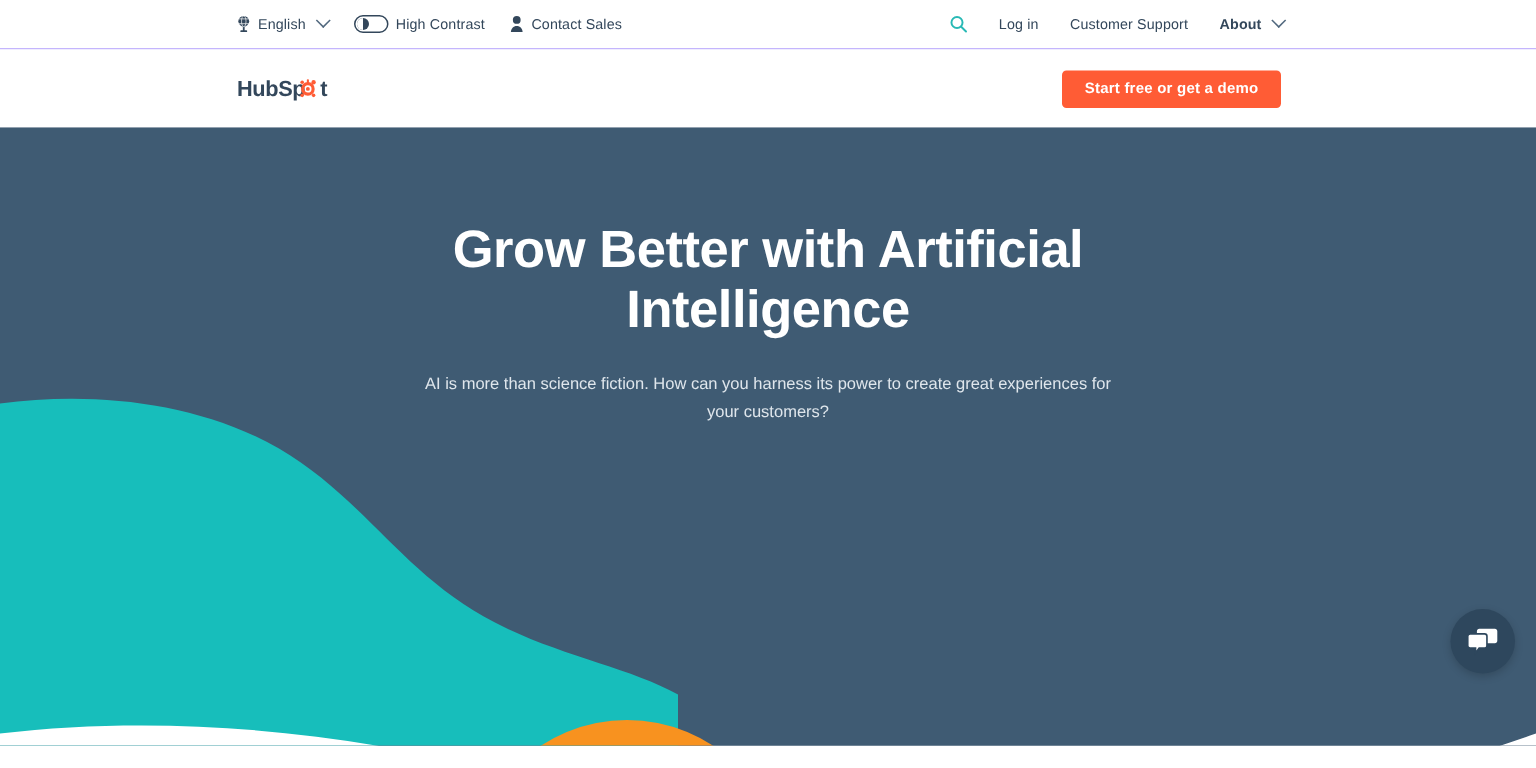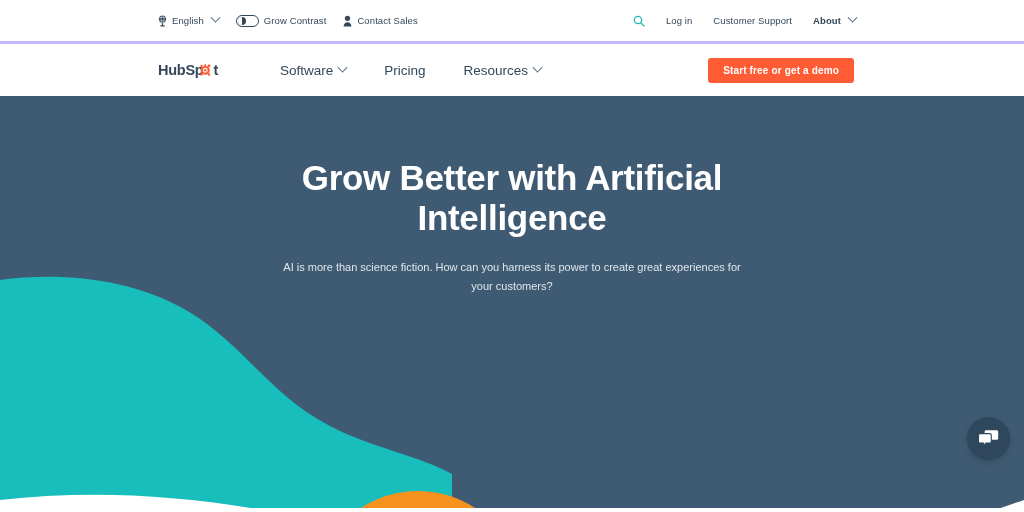--- a/index.html
+++ b/index.html
@@ -16,26 +16,26 @@
   .page {
     position: relative;
     width: 1024px;
     height: 512px;
     background: #ffffff;
   }
 
   
   .utility-bar {
     position: relative;
-    height: 44px;
+    height: 33px;
     background: #ffffff;
     display: flex;
     align-items: center;
     padding: 0 18px 0 158px;
-    border-bottom: 3px solid #c4b5fd;
+    border-bottom: 1px solid #c4b5fd;
   }
 
   .util-left, .util-right {
     display: flex;
     align-items: center;
   }
   .util-right { margin-left: auto; padding-right: 150px; }
 
   .util-item {
     display: flex;
@@ -221,21 +221,21 @@
           <rect x="2.2" y="10.2" width="4.6" height="1.2" rx="0.6" fill="#33475b"></rect>
           <path d="M1.1 2.6h6.8M1.1 5.8h6.8" stroke="#ffffff" stroke-width="0.55" opacity="0.85"></path>
           <ellipse cx="4.5" cy="4.2" rx="1.5" ry="3.6" fill="none" stroke="#ffffff" stroke-width="0.55" opacity="0.85"></ellipse>
         </svg>
         <span>English</span>
         <i class="caret"></i>
       </div>
 
       <div class="util-item">
         <span class="contrast-toggle"></span>
-        <span>Grow Contrast</span>
+        <span>High Contrast</span>
       </div>
 
       <div class="util-item">
         <svg class="person-icon" width="9" height="12" viewBox="0 0 9 12">
           <circle cx="4.5" cy="3.3" r="2.6" fill="#33475b"></circle>
           <path d="M0.6 11.4c0-2.3 1.7-4.1 3.9-4.1s3.9 1.8 3.9 4.1z" fill="#33475b"></path>
         </svg>
         <span>Contact Sales</span>
       </div>
 
@@ -277,33 +277,20 @@
           <rect x="8.6" y="-1" width="2.8" height="5.5" rx="1.3" fill="#ff5c35"></rect>
           <circle cx="17.6" cy="3.2" r="2.9" fill="#ff5c35"></circle>
           <circle cx="2.4" cy="3.2" r="2.4" fill="#ff5c35"></circle>
           <circle cx="17.6" cy="20.6" r="2.4" fill="#ff5c35"></circle>
           <circle cx="2.4" cy="20.6" r="2.4" fill="#ff5c35"></circle>
         </g>
         <text x="111" y="30" font-family="Liberation Sans, sans-serif" font-size="29" font-weight="bold" fill="#33475b" letter-spacing="-0.5">t</text>
       </svg>
     </div>
 
-    <div class="nav-links">
-      <div class="nav-link">
-        <span>Software</span>
-        <i class="caret"></i>
-      </div>
-      <div class="nav-link">
-        <span>Pricing</span>
-      </div>
-      <div class="nav-link">
-        <span>Resources</span>
-        <i class="caret"></i>
-      </div>
-    </div>
 
     <button class="cta-button">Start free or get a demo</button>
   </div>
 
   <div class="hero">
 
     <svg class="hero-art" viewBox="0 0 1024 427" preserveAspectRatio="none">
 
       <rect x="0" y="0" width="1024" height="427" fill="#3f5b73"></rect>
 

